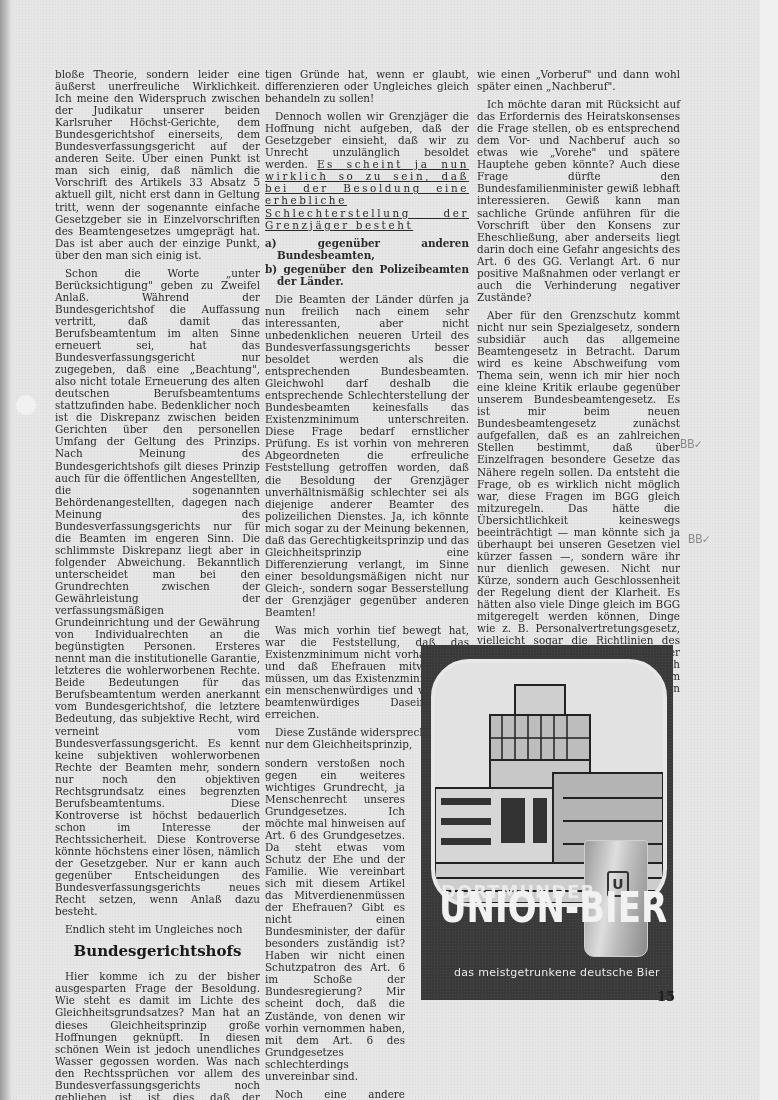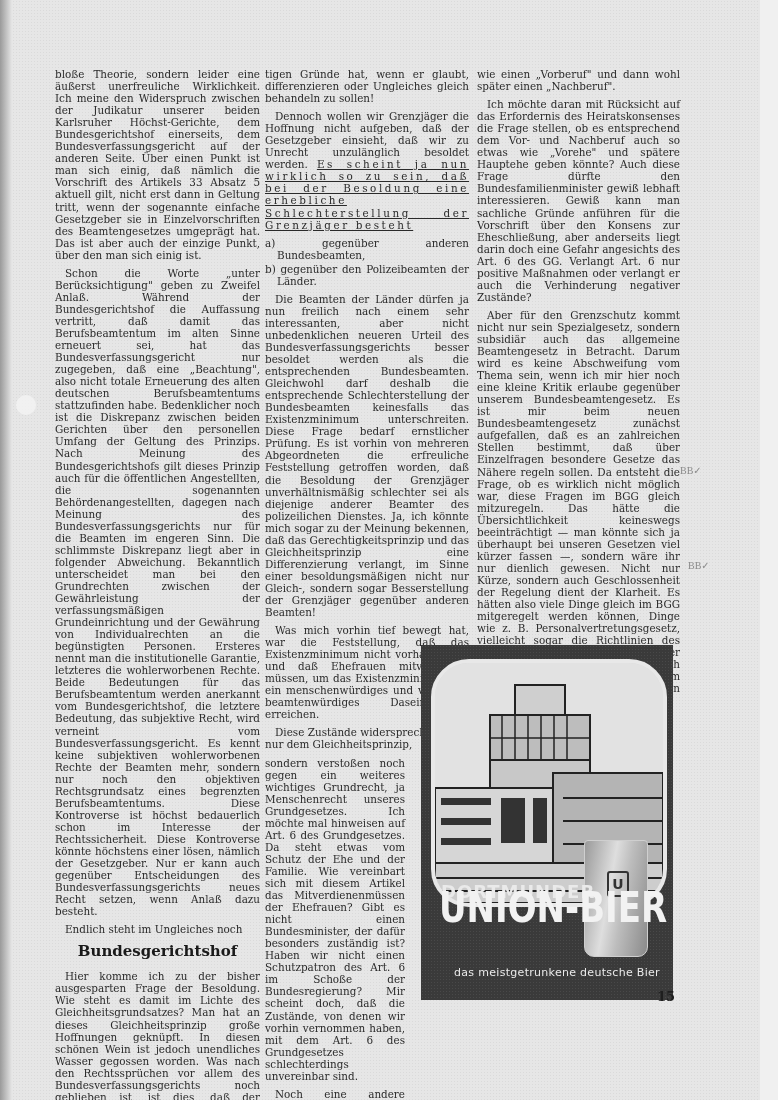--- a/index.html
+++ b/index.html
@@ -33,21 +33,21 @@
     position: absolute; top: 68px;
     font-size: 10.4px; line-height: 12.05px;
     text-align: justify; hyphens: manual;
   }
   .col p { margin: 0 0 6px 0; text-indent: 10px; }
   .col p.noindent { text-indent: 0; }
   .col1 { left: 55px; width: 205px; }
   .col2 { left: 265px; width: 204px; }
   .col3 { left: 477px; width: 203px; }
   .spaced { letter-spacing: 2.6px; text-decoration: underline; }
-  .list { margin: 0 0 6px 0; padding: 0; list-style: none; font-weight: normal; }
+  .list { margin: 0 0 6px 0; padding: 0; list-style: none; font-weight: bold; }
   .list li { padding-left: 12px; text-indent: -12px; margin-bottom: 2px; }
   .subhead {
     text-align: center; font-family: "DejaVu Serif", serif; font-weight: bold;
     font-size: 15px; line-height: 17px; margin: 8px 0 10px 0; color: #1a1a1a;
   }
   .narrow { width: 140px; }
   .ad {
     position: absolute; left: 421px; top: 645px; width: 252px; height: 355px;
     background: #3a3a3a;
     background-image: radial-gradient(rgba(255,255,255,0.08) 1px, transparent 1px);
@@ -80,42 +80,41 @@
     background: linear-gradient(100deg, #9a9a9a, #dedede 40%, #bdbdbd 60%, #8a8a8a);
     border-radius: 4px 4px 10px 10px; border: 1px solid #cfcfcf;
   }
   .ad-glass-logo {
     position: absolute; left: 22px; top: 30px; width: 18px; height: 22px;
     border: 2px solid #333; border-radius: 3px; text-align: center;
     font-family: "DejaVu Sans", sans-serif; font-weight: bold; font-size: 14px;
     color: #333; line-height: 22px;
   }
   .margin-note {
-    position: absolute; font-family: Liberation Serif, serif; font-size: 10px;
+    position: absolute; font-family: Liberation Mono, monospace; font-size: 12px;
     color: #8a8a8a;
-    margin-top: 28px;
   }
   .page-number {
     position: absolute; left: 657px; top: 972px;
     font-family: "DejaVu Serif", serif; font-weight: bold; font-size: 13px; color: #1e1e1e; margin-top: 17px;
   }
 </style>
 </head>
 <body>
 
 <div class="sheet">
   <div class="binding"></div>
   <div class="punch-hole"></div>
 
   <div class="col col1">
     <p class="noindent">bloße Theorie, sondern leider eine äußerst unerfreuliche Wirklichkeit. Ich meine den Widerspruch zwischen der Judikatur unserer beiden Karlsruher Höchst-Gerichte, dem Bundesgerichtshof einerseits, dem Bundesverfassungsgericht auf der anderen Seite. Über einen Punkt ist man sich einig, daß nämlich die Vorschrift des Artikels 33 Absatz 5 aktuell gilt, nicht erst dann in Geltung tritt, wenn der sogenannte einfache Gesetzgeber sie in Einzelvorschriften des Beamtengesetzes umgeprägt hat. Das ist aber auch der einzige Punkt, über den man sich einig ist.</p>
     <p>Schon die Worte „unter Berücksichtigung" geben zu Zweifel Anlaß. Während der Bundesgerichtshof die Auffassung vertritt, daß damit das Berufsbeamtentum im alten Sinne erneuert sei, hat das Bundesverfassungsgericht nur zugegeben, daß eine „Beachtung", also nicht totale Erneuerung des alten deutschen Berufsbeamtentums stattzufinden habe. Bedenklicher noch ist die Diskrepanz zwischen beiden Gerichten über den personellen Umfang der Geltung des Prinzips. Nach Meinung des Bundesgerichtshofs gilt dieses Prinzip auch für die öffentlichen Angestellten, die sogenannten Behördenangestellten, dagegen nach Meinung des Bundesverfassungsgerichts nur für die Beamten im engeren Sinn. Die schlimmste Diskrepanz liegt aber in folgender Abweichung. Bekanntlich unterscheidet man bei den Grundrechten zwischen der Gewährleistung der verfassungsmäßigen Grundeinrichtung und der Gewährung von Individualrechten an die begünstigten Personen. Ersteres nennt man die institutionelle Garantie, letzteres die wohlerworbenen Rechte. Beide Bedeutungen für das Berufsbeamtentum werden anerkannt vom Bundesgerichtshof, die letztere Bedeutung, das subjektive Recht, wird verneint vom Bundesverfassungsgericht. Es kennt keine subjektiven wohlerworbenen Rechte der Beamten mehr, sondern nur noch den objektiven Rechtsgrundsatz eines begrenzten Berufsbeamtentums. Diese Kontroverse ist höchst bedauerlich schon im Interesse der Rechtssicherheit. Diese Kontroverse könnte höchstens einer lösen, nämlich der Gesetzgeber. Nur er kann auch gegenüber Entscheidungen des Bundesverfassungsgerichts neues Recht setzen, wenn Anlaß dazu besteht.</p>
     <p>Endlich steht im Ungleiches noch</p>
     <div class="subhead">
-      <div>Bundesgerichtshof</div>
+      <div>Bundesgerichtshofs</div>
     </div>
     <p>Hier komme ich zu der bisher ausgesparten Frage der Besoldung. Wie steht es damit im Lichte des Gleichheitsgrundsatzes? Man hat an dieses Gleichheitsprinzip große Hoffnungen geknüpft. In diesen schönen Wein ist jedoch unendliches Wasser gegossen worden. Was nach den Rechtssprüchen vor allem des Bundesverfassungsgerichts noch geblieben ist, ist dies, daß der Gesetzgeber bei seiner Regelung keine willkürlichen Unterscheidungen machen darf. Wenn er also triftige Gründe hat, dann darf er auch Gleiches differenzieren oder Verschiedenes gleichsetzen. Nun möchte ich mal den Gesetzgeber sehen, der keine vernünf-</p>
   </div>
 
   <div class="col col2">
     <p class="noindent">tigen Gründe hat, wenn er glaubt, differenzieren oder Ungleiches gleich behandeln zu sollen!</p>
     <p><span>Dennoch wollen wir Grenzjäger die Hoffnung nicht aufgeben, daß der Gesetzgeber einsieht, daß wir zu Unrecht unzulänglich besoldet werden.</span> <span class="spaced">Es scheint ja nun wirklich so zu sein, daß bei der Besoldung eine erhebliche Schlechterstellung der Grenzjäger besteht</span></p>
     <ul class="list">
       <li>a) gegenüber anderen Bundesbeamten,</li>
       <li>b) gegenüber den Polizeibeamten der Länder.</li>

